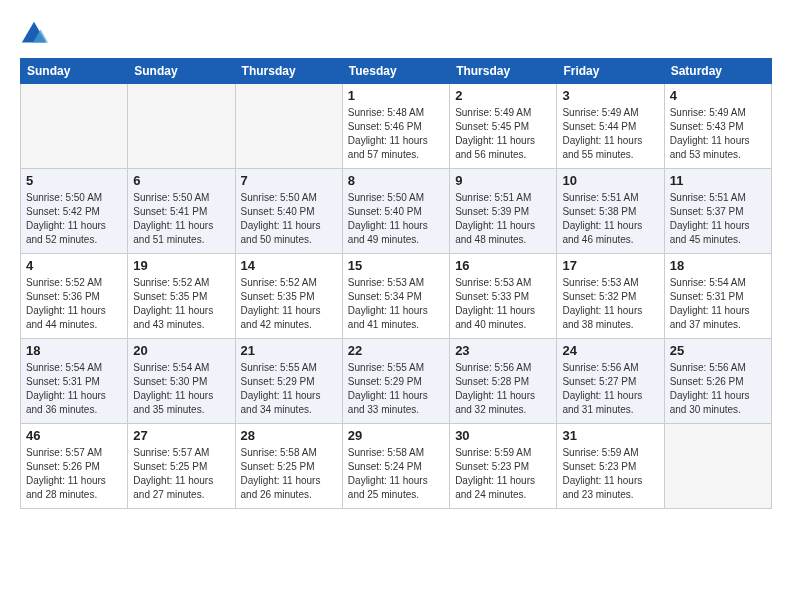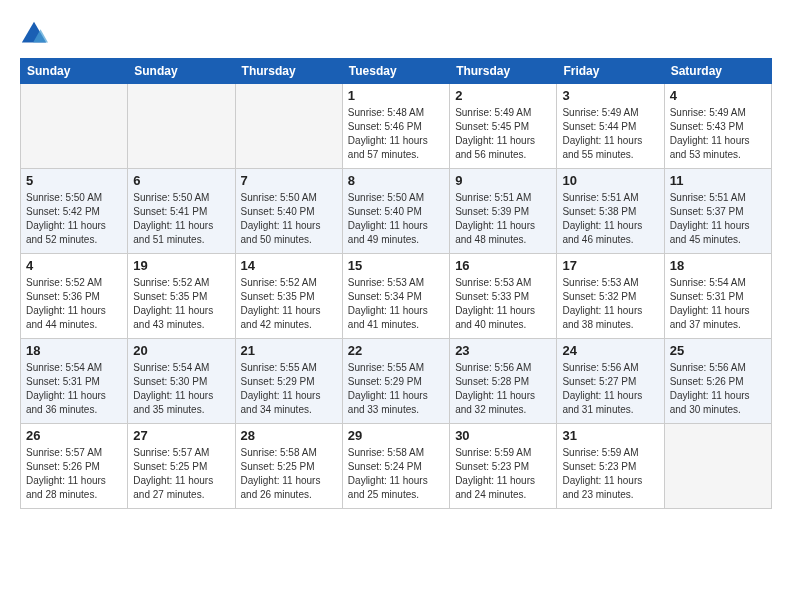--- a/index.html
+++ b/index.html
@@ -229,21 +229,21 @@
             <div class="day-number">24</div>
             <div class="day-info">Sunrise: 5:56 AM<br>Sunset: 5:27 PM<br>Daylight: 11 hours and 31 minutes.</div>
           </td>
           <td>
             <div class="day-number">25</div>
             <div class="day-info">Sunrise: 5:56 AM<br>Sunset: 5:26 PM<br>Daylight: 11 hours and 30 minutes.</div>
           </td>
         </tr>
         <tr>
           <td>
-            <div class="day-number">26</div>
+            <div class="day-number">46</div>
             <div class="day-info">Sunrise: 5:57 AM<br>Sunset: 5:26 PM<br>Daylight: 11 hours and 28 minutes.</div>
           </td>
           <td>
             <div class="day-number">27</div>
             <div class="day-info">Sunrise: 5:57 AM<br>Sunset: 5:25 PM<br>Daylight: 11 hours and 27 minutes.</div>
           </td>
           <td>
             <div class="day-number">28</div>
             <div class="day-info">Sunrise: 5:58 AM<br>Sunset: 5:25 PM<br>Daylight: 11 hours and 26 minutes.</div>
           </td>

